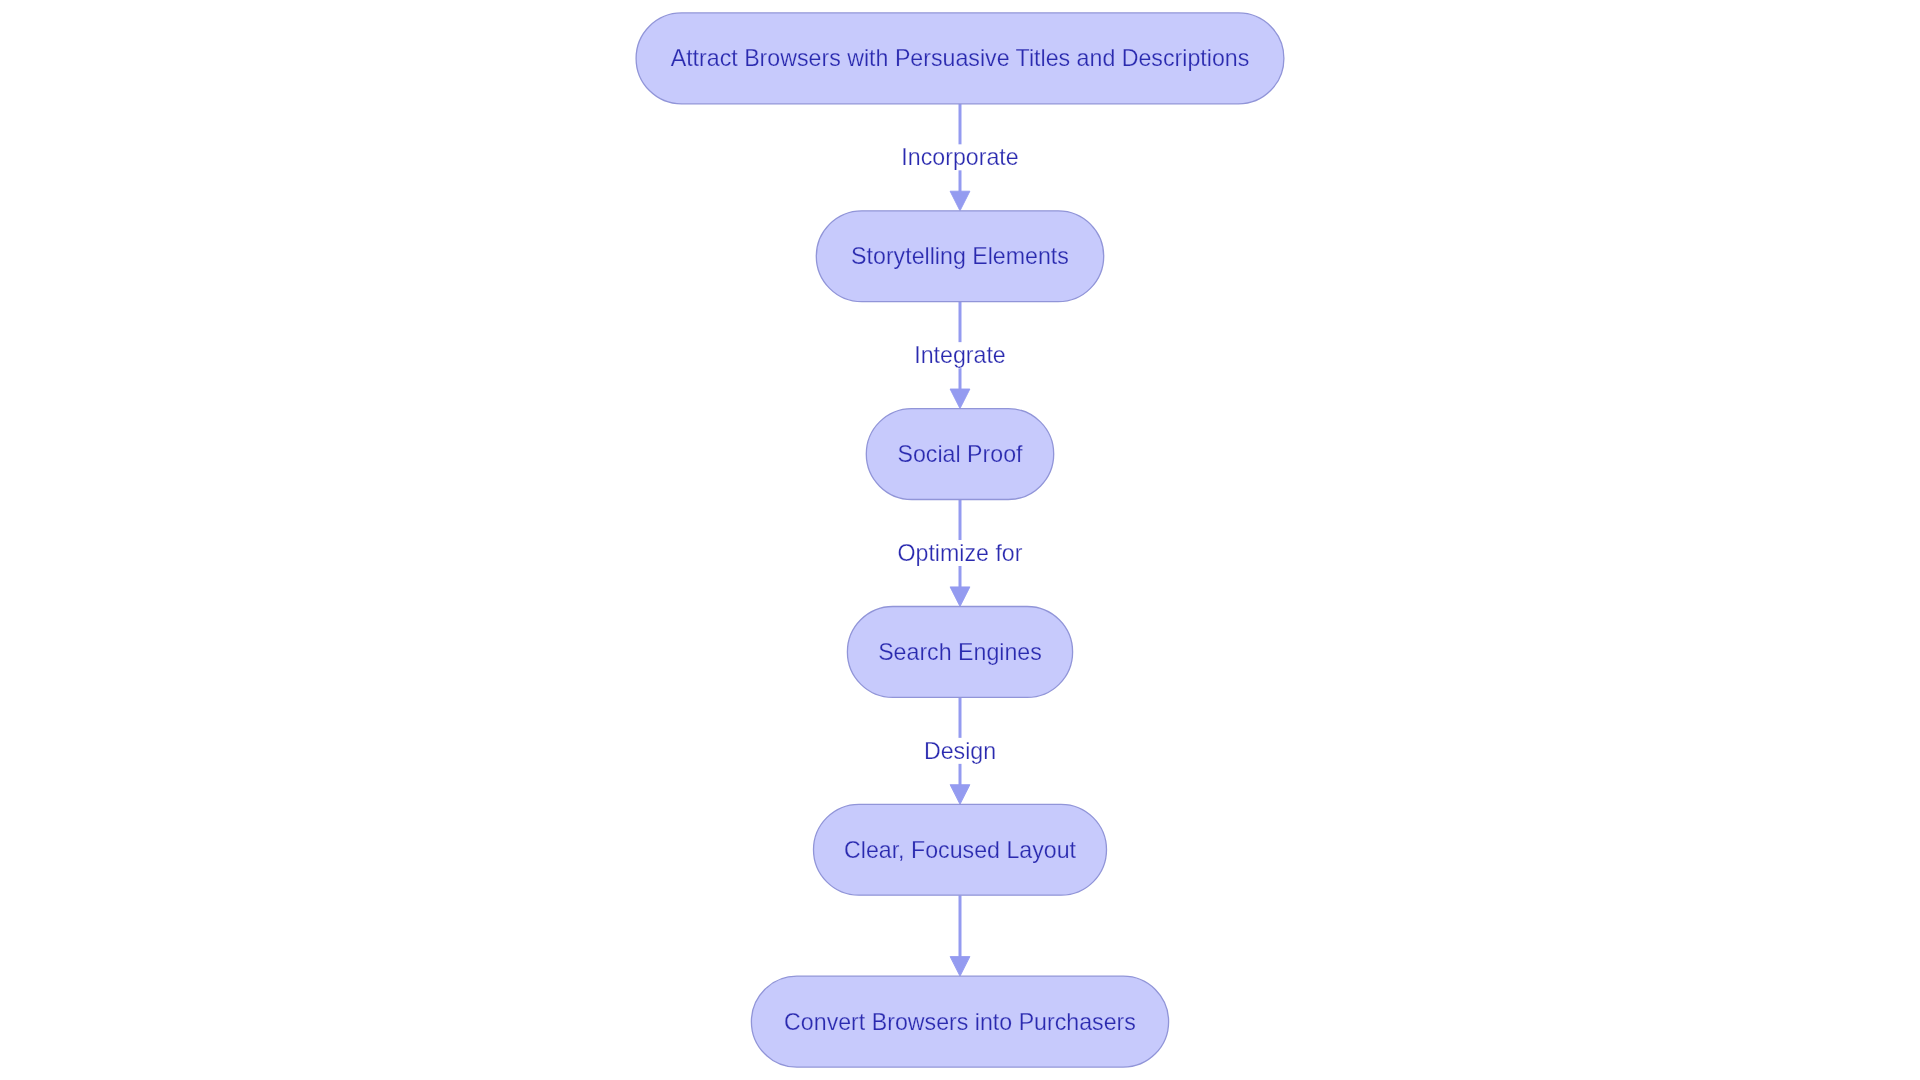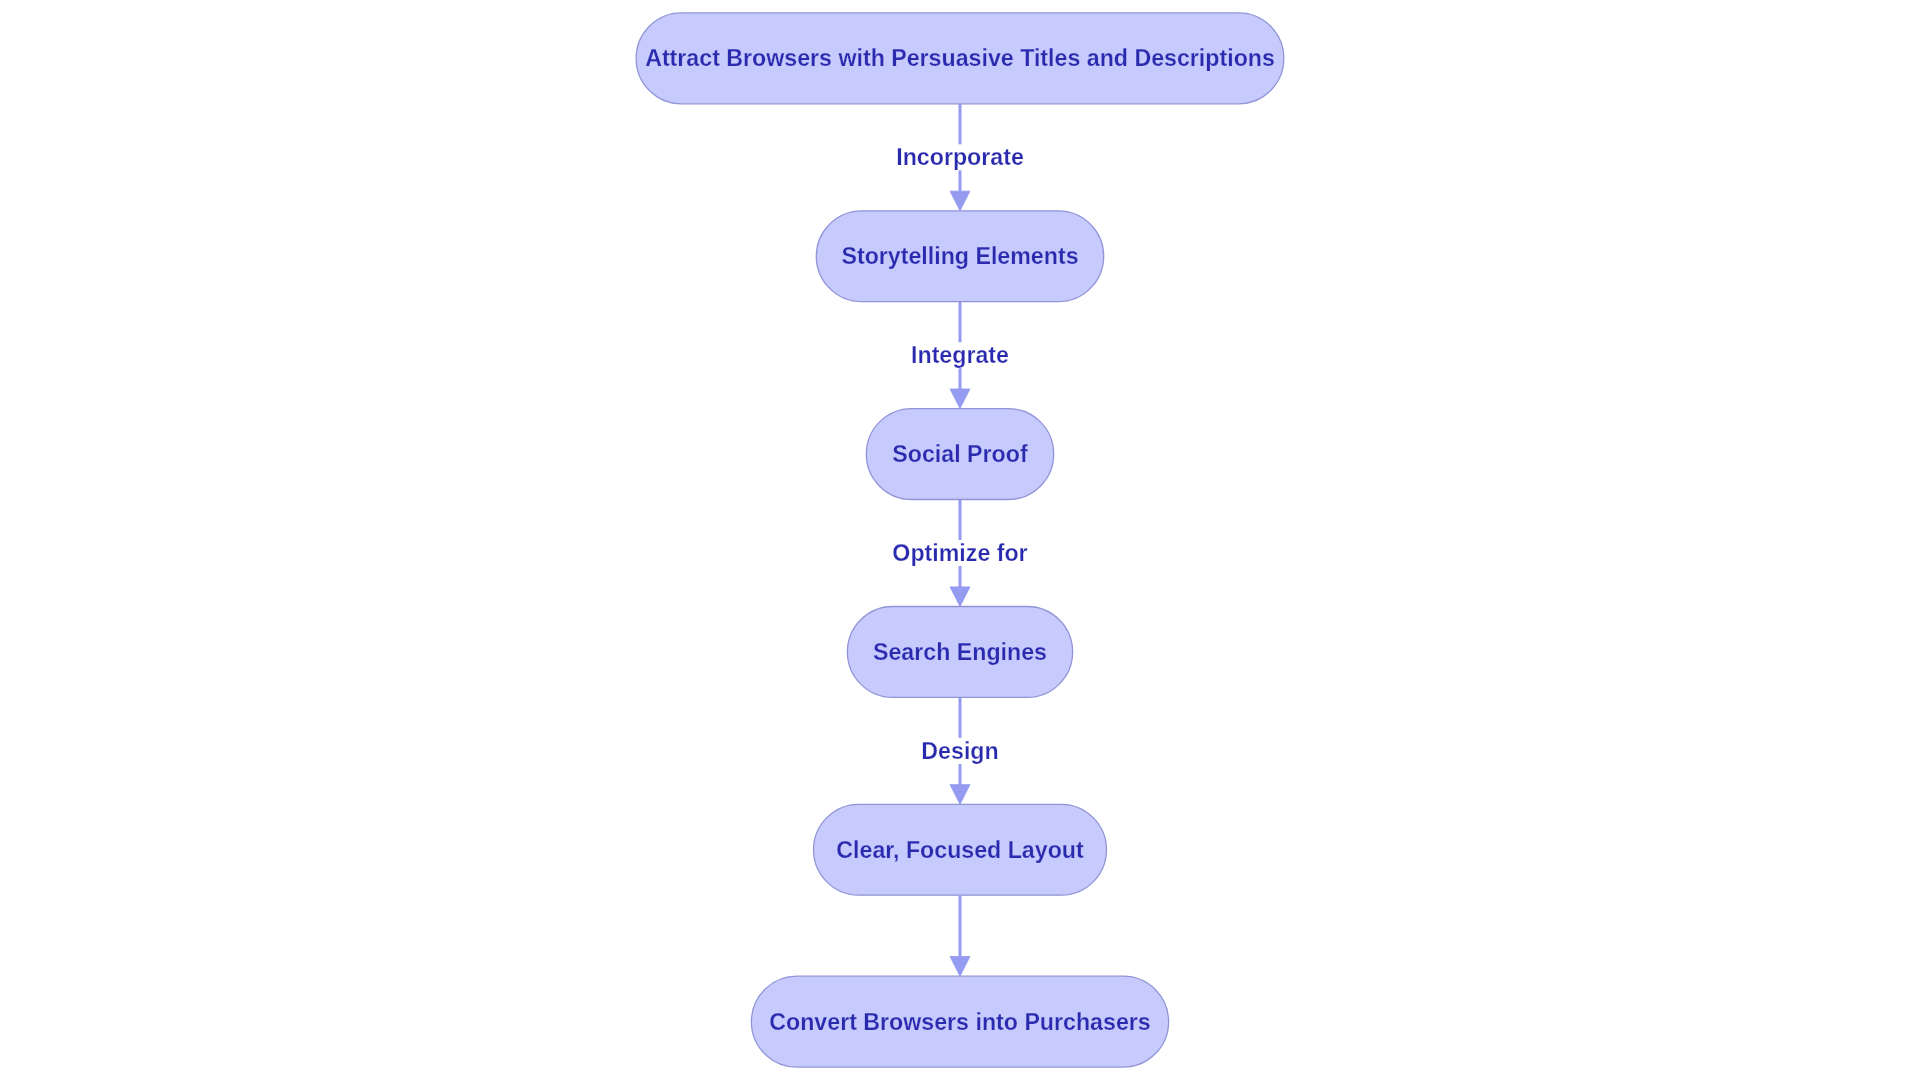--- a/index.html
+++ b/index.html
@@ -1,19 +1,19 @@
 <!DOCTYPE html>
 <html><head>
 <meta charset="utf-8">
 <title>Flowchart</title>
 <style>
   html,body{margin:0;padding:0;}
   body{width:1920px;height:1080px;background:#ffffff;overflow:hidden;
        font-family:"Liberation Sans",sans-serif;}
-  #stage{position:relative;width:1920px;height:1080px;background:#ffffff;font-weight:bold;}
+  #stage{position:relative;width:1920px;height:1080px;background:#ffffff;}
   svg.fc{position:absolute;left:0;top:0;width:1920px;height:1080px;display:block;
          will-change:transform;}
   svg.fc text{white-space:pre;}
   .node-label,.edge-label-text{
     font-family:"Liberation Sans",sans-serif;
     font-size:23.2px;
     text-anchor:middle;
     dominant-baseline:central;
     paint-order:fill;
     stroke-width:0.25px;

